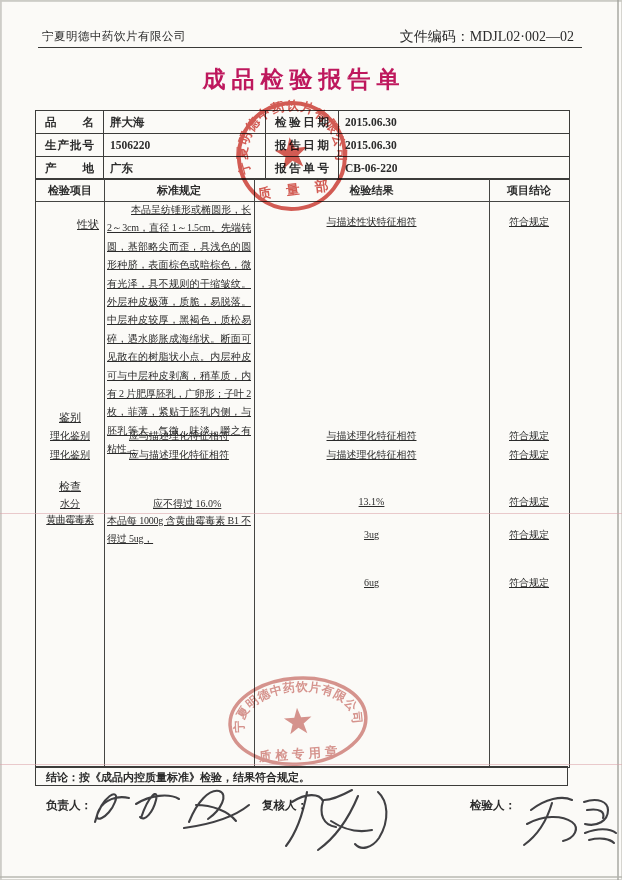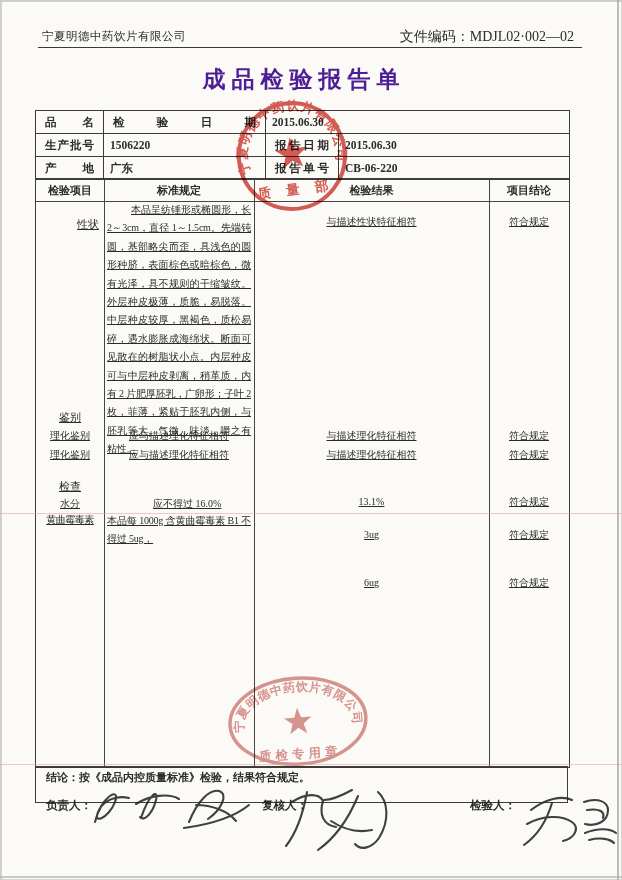--- a/index.html
+++ b/index.html
@@ -11,40 +11,40 @@
     box-shadow:inset 0 0 0 1px #d6d5d0;
   }
   .scan-edge-right{position:absolute;top:0;right:3px;width:2px;height:100%;background:#a3a39c;opacity:.7;}
   .scan-edge-bottom{position:absolute;left:0;bottom:2px;width:100%;height:2px;background:#b3b3ac;opacity:.7;}
   .scan-edge-top{position:absolute;left:0;top:0;width:100%;height:2px;background:#c9c9c3;opacity:.8;}
   .scan-edge-left{position:absolute;left:0;top:0;width:2px;height:100%;background:#cccbc5;opacity:.8;}
 
   .company{position:absolute;left:42px;top:29px;font-size:11.5px;letter-spacing:.5px;}
   .doccode{position:absolute;right:48px;top:28px;font-size:14px;}
   .head-rule{position:absolute;left:38px;top:47px;width:544px;height:0;border-top:1.6px solid #3a3a38;}
-  .title{position:absolute;left:0;top:64px;width:608px;text-align:center;font-size:23px;font-weight:700;letter-spacing:6px;color:#4c1d95;}
+  .title{position:absolute;left:0;top:64px;width:608px;text-align:center;font-size:23px;font-weight:700;letter-spacing:6px;color:#be185d;}
 
   
   .info{position:absolute;left:35px;top:110px;width:533px;border:1.2px solid #3c3c3a;border-bottom:none;font-weight:700;font-size:11.5px;}
   .irow{display:grid;grid-template-columns:68px 162px 73px 230px;height:22px;line-height:22px;border-bottom:1.2px solid #3c3c3a;}
   .ilabel{border-right:1.2px solid #3c3c3a;padding:0 9px;text-align:justify;text-align-last:justify;}
   .ival{border-right:1.2px solid #3c3c3a;padding:0 6px;}
   .ival:last-child{border-right:none;}
 
   
   .main{position:absolute;left:35px;top:178px;width:533px;height:588px;border:1.2px solid #3c3c3a;font-size:10px;}
   .vline{position:absolute;top:0;width:0;height:100%;border-left:1.1px solid #454543;}
   .hdr{position:absolute;left:0;top:0;width:100%;height:22px;border-bottom:1.1px solid #454543;display:grid;grid-template-columns:68px 150px 235px 80px;}
   .hcell{display:flex;align-items:center;justify-content:center;font-size:11px;font-weight:600;}
   .hcell span{text-underline-offset:3px;}
   .cell-abs{position:absolute;line-height:14px;text-decoration:underline;}
   .ctr{text-align:center;}
   .para{text-align:justify;line-height:18.4px;letter-spacing:-.2px;}
 
-  .concl{position:absolute;left:35px;top:766px;width:533px;height:37px;border:1.2px solid #3c3c3a;font-size:11px;font-weight:700;line-height:20px;padding-left:10px;box-sizing:border-box;}
+  .concl{position:absolute;left:35px;top:766px;width:533px;height:20px;border:1.2px solid #3c3c3a;font-size:11px;font-weight:700;line-height:20px;padding-left:10px;box-sizing:border-box;}
 
   .signlabel{position:absolute;font-size:11.5px;font-weight:700;top:798px;}
   .sig-svg{position:absolute;left:35px;top:780px;pointer-events:none;}
   .sig-svg path{stroke:#26262a;stroke-width:2.1;fill:none;stroke-linecap:round;stroke-linejoin:round;opacity:.88;}
 
   .stamp{position:absolute;mix-blend-mode:multiply;pointer-events:none;}
   .pinkline{position:absolute;left:0;width:622px;height:1.2px;background:#dba0a8;opacity:.55;pointer-events:none;}
 </style>
 </head>
 <body>
@@ -57,20 +57,21 @@
   <div class="scan-edge-bottom"></div>
 
   <div class="company">宁夏明德中药饮片有限公司</div>
   <div class="doccode"><span>文件编码：</span><span>MDJL02·002—02</span></div>
   <div class="head-rule"></div>
   <div class="title">成品检验报告单</div>
 
   <div class="info">
     <div class="irow">
       <div class="ilabel">品名</div>
+      <div class="ival">胖大海</div>
       <div class="ilabel">检验日期</div>
       <div class="ival">2015.06.30</div>
     </div>
     <div class="irow">
       <div class="ilabel">生产批号</div>
       <div class="ival">1506220</div>
       <div class="ilabel">报告日期</div>
       <div class="ival">2015.06.30</div>
     </div>
     <div class="irow">

